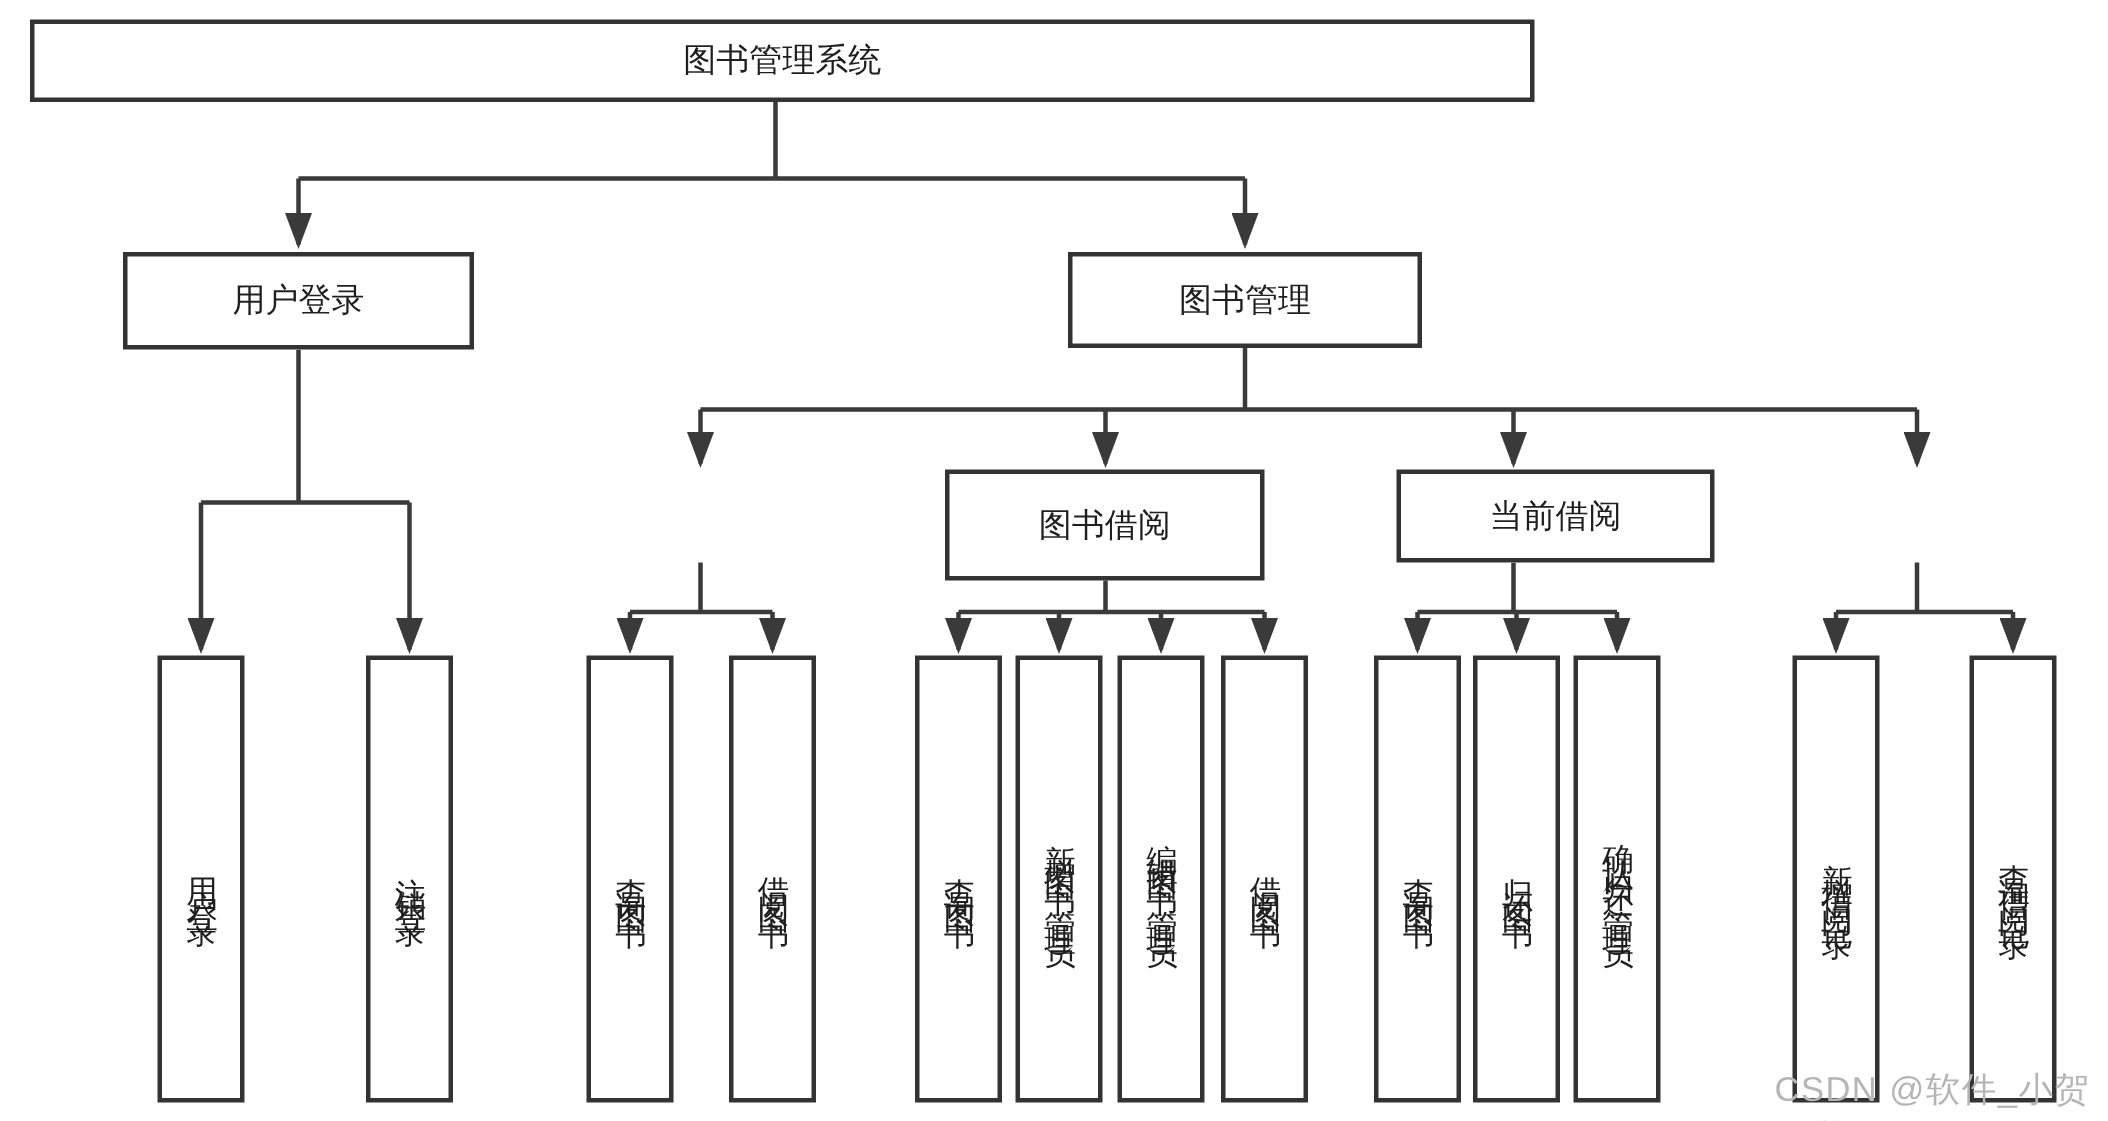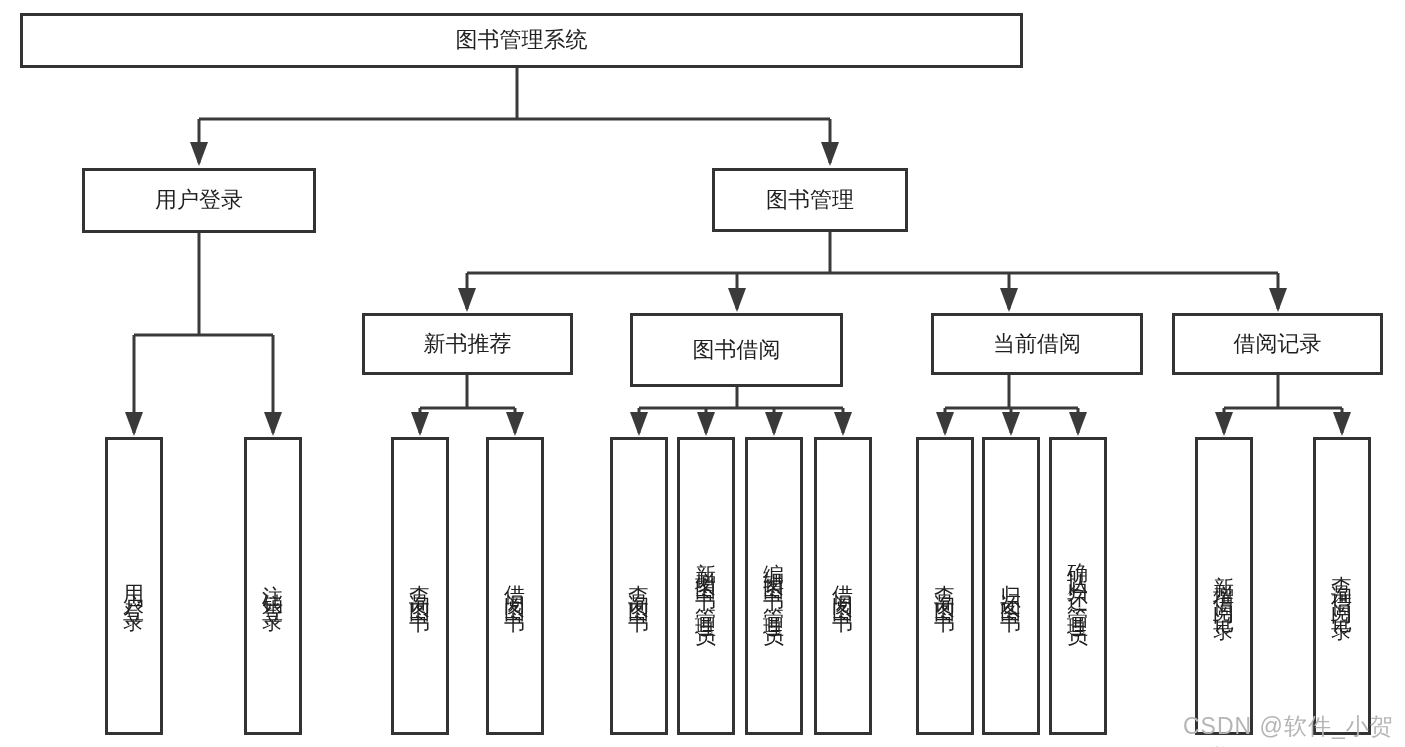--- a/index.html
+++ b/index.html
@@ -112,26 +112,24 @@
         <path d="M1278,375 V408 M1224,408 H1342"></path>
         <path d="M1224,408 V433" marker-end="url(#arr)"></path>
         <path d="M1342,408 V433" marker-end="url(#arr)"></path>
       </g>
     </g>
   </svg>
 
   <div class="box" style="left:20px; top:13px; width:1003px; height:55px">图书管理系统</div>
 
   <div class="box" style="left:82px; top:168px; width:234px; height:65px">用户登录</div>
-  <div class="box" style="left:712px; top:168px; width:196px; height:64px">图书管理</div>
+  <div class="box" style="left:712px; top:168px; width:236px; height:64px">图书管理</div>
 
-  <div class="box" style="left:362px; top:313px; width:211px; height:62px">新书推荐</div>
   <div class="box" style="left:630px; top:313px; width:213px; height:74px">图书借阅</div>
   <div class="box" style="left:931px; top:313px; width:212px; height:62px">当前借阅</div>
-  <div class="box" style="left:1172px; top:313px; width:211px; height:62px">借阅记录</div>
 
   <div class="box v" style="left:105px; top:437px; width:58px; height:298px">用户登录</div>
   <div class="box v" style="left:244px; top:437px; width:58px; height:298px">注销登录</div>
 
   <div class="box v" style="left:391px; top:437px; width:58px; height:298px">查询图书</div>
   <div class="box v" style="left:486px; top:437px; width:58px; height:298px">借阅图书</div>
 
   <div class="box v" style="left:610px; top:437px; width:58px; height:298px">查询图书</div>
   <div class="box v" style="left:677px; top:437px; width:58px; height:298px">新增图书（管理员）</div>
   <div class="box v" style="left:745px; top:437px; width:58px; height:298px">编辑图书（管理员）</div>

